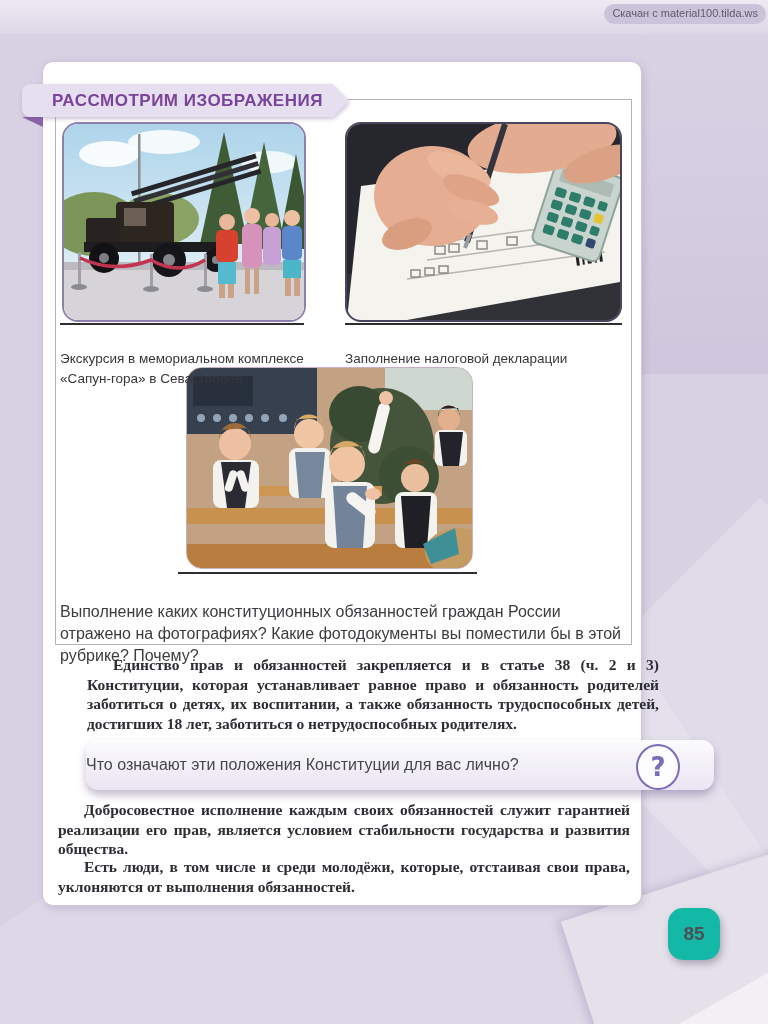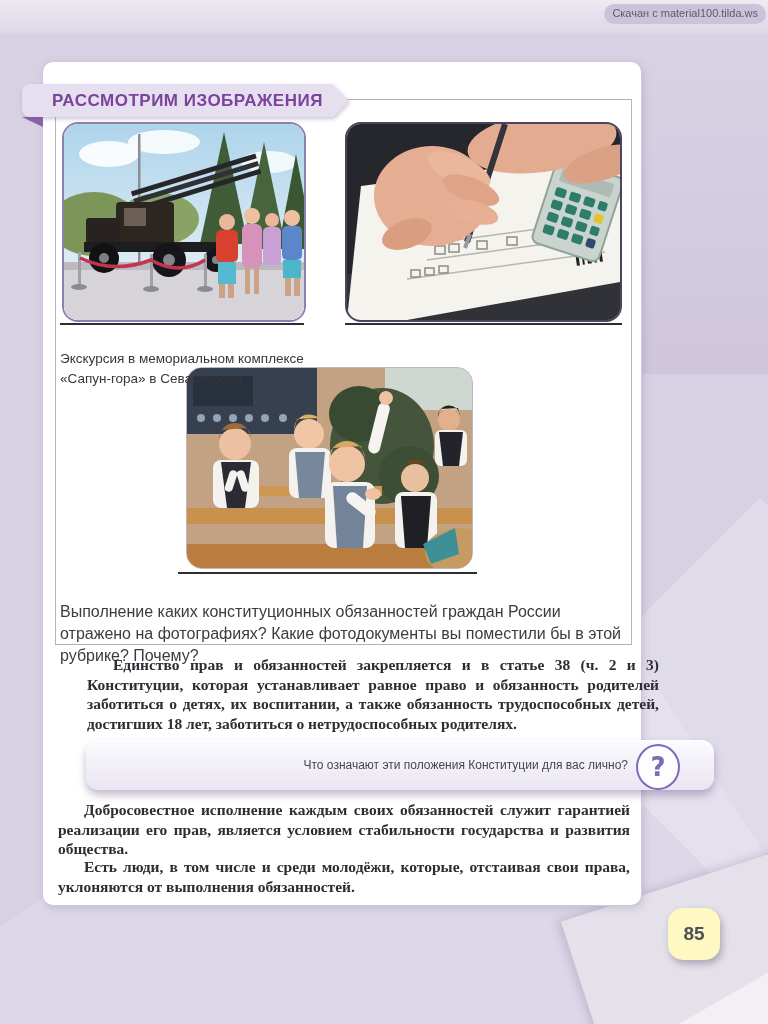--- a/index.html
+++ b/index.html
@@ -70,28 +70,28 @@
     font-size:15.5px;line-height:19.5px;color:#2d2d33;text-align:justify;text-indent:26px;}
   .para1{left:58px;top:655px;width:572px;margin-left:29px;}
   .para2{left:58px;top:800px;width:572px;}
   .para3{left:58px;top:857px;width:572px;}
 
   
   .ribbon{position:absolute;left:86px;top:740px;width:628px;height:50px;border-radius:13px;
     background:linear-gradient(#fcfbfe,#e9e5f2);z-index:6;
     box-shadow:0 5px 8px rgba(100,80,130,.40), inset 0 1px 0 #fff;
     display:flex;align-items:center;}
-  .ribbon-text{margin-left:22px;font-size:12px;color:#46464c;width:520px;text-align:right;}
+  .ribbon-text{font-size:16px;color:#46464c;width:520px;}
   .qmark{position:absolute;right:34px;top:4px;width:40px;height:42px;border-radius:50%;
     border:2.5px solid #7c6bb8;background:#fdfcff;display:flex;align-items:center;
     justify-content:center;font-size:26px;font-weight:bold;color:#7c6bb8;
     font-family:"DejaVu Sans",sans-serif;}
 
   
-  .pagebadge{position:absolute;left:668px;top:908px;width:52px;height:52px;background:#fef9c3;
+  .pagebadge{position:absolute;left:668px;top:908px;width:52px;height:52px;background:#14b8a6;
     border-radius:15px;box-shadow:2px 4px 7px rgba(80,70,100,.38);
     display:flex;align-items:center;justify-content:center;
     font-size:19px;font-weight:bold;color:#4e4e55;}
 </style>
 </head>
 <body>
 
 <div class="page">
 
   <div class="deco deco-topband"></div>
@@ -301,20 +301,21 @@
         <polygon points="252,64 276,64 272,98 256,98" fill="#23232b"></polygon>
       </g>
       <ellipse cx="272" cy="184" rx="34" ry="24" fill="#c49b63"></ellipse>
       <polygon points="236,176 268,160 272,186 244,196" fill="#3f8f96"></polygon>
     </svg>
   </div>
 
   <div class="caption-rule rule1"></div>
   <div class="caption cap1">Экскурсия в мемориальном комплексе «Сапун-гора» в Севастополе</div>
   <div class="caption-rule rule2"></div>
+  <div class="caption cap2">Заполнение налоговой декларации</div>
   <div class="caption-rule rule3"></div>
 
   <div class="fig-question">Выполнение каких конституционных обязанностей граждан России отражено на фотографиях? Какие фотодокументы вы поместили бы в этой рубрике? Почему?</div>
 
   <div class="serif para1">Единство прав и обязанностей закрепляется и в статье 38 (ч. 2 и 3) Конституции, которая устанавливает равное право и обязанность родителей заботиться о детях, их воспитании, а также обязанность трудоспособных детей, достигших 18 лет, заботиться о нетрудоспособных родителях.</div>
 
   <div class="ribbon">
     <div class="ribbon-text">Что означают эти положения Конституции для вас лично?</div>
     <div class="qmark">?</div>
   </div>

